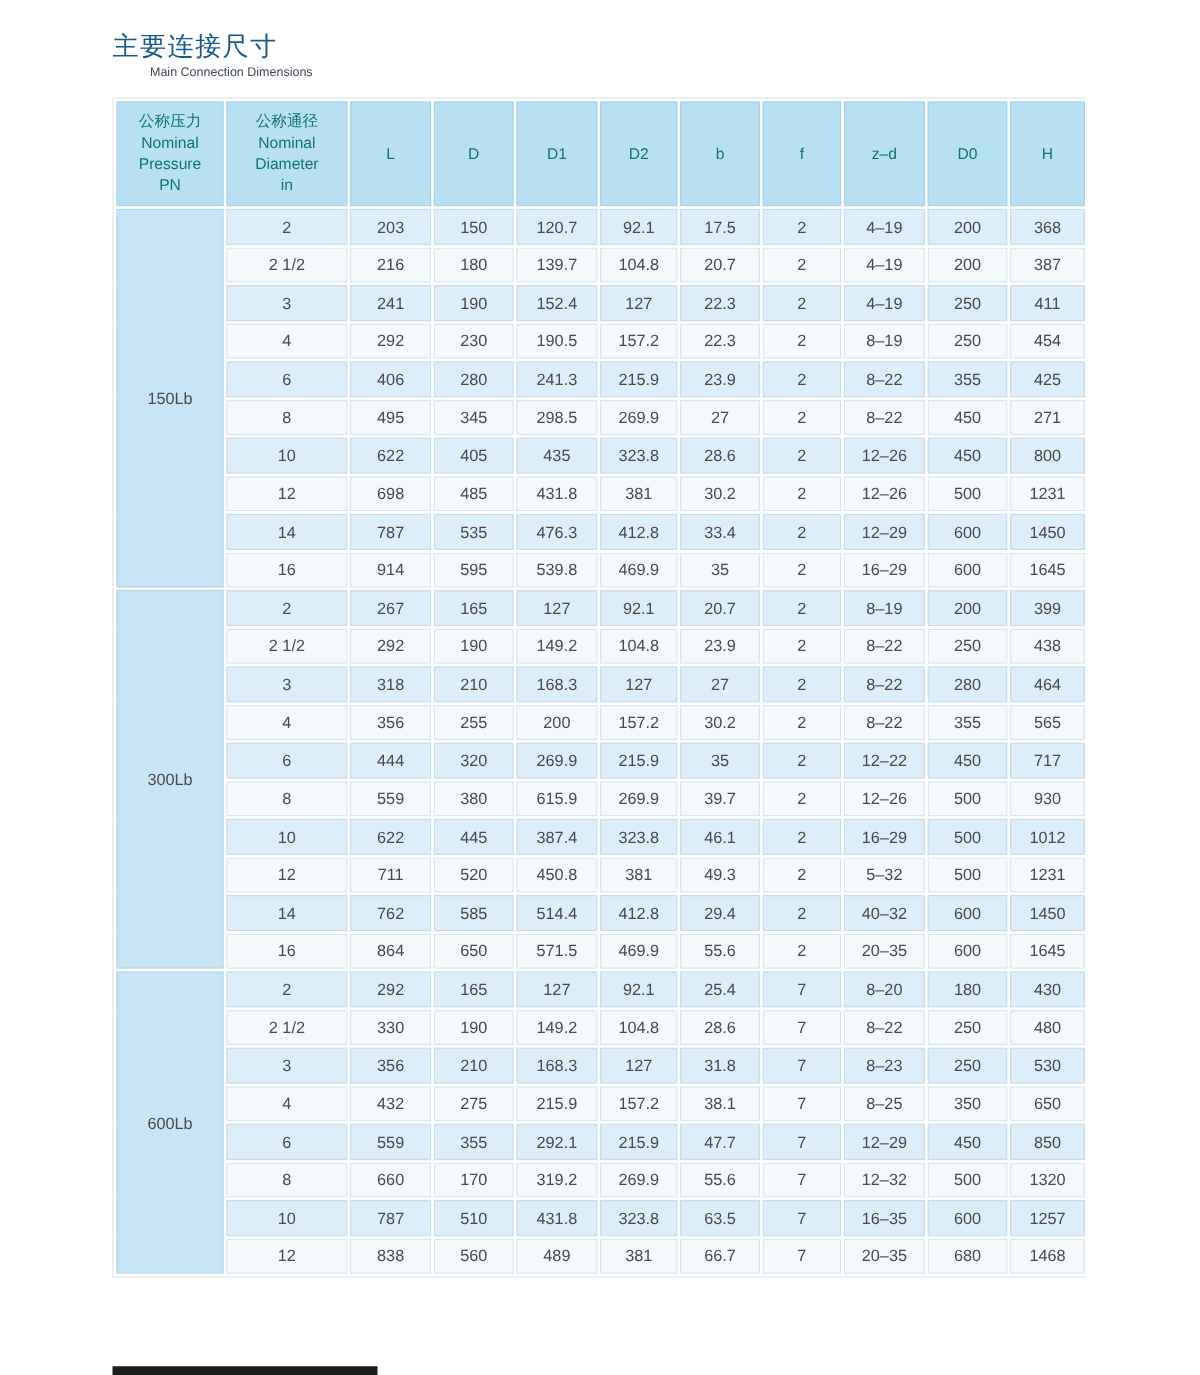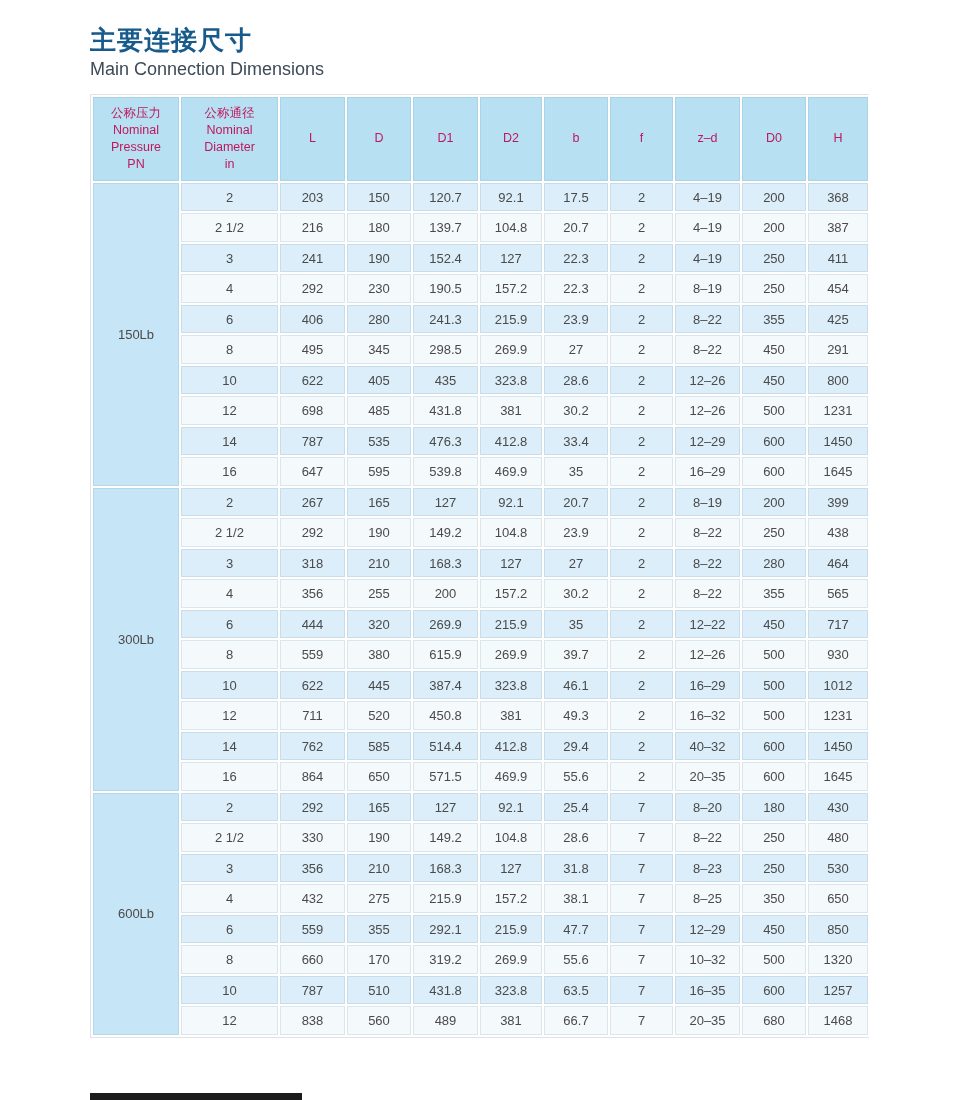--- a/index.html
+++ b/index.html
@@ -5,31 +5,32 @@
   * { margin: 0; padding: 0; box-sizing: border-box; }
   html, body {
     width: 960px; height: 1100px;
     background: #ffffff;
     font-family: "Liberation Sans", "DejaVu Sans", sans-serif;
     position: relative;
     overflow: hidden;
   }
   .page { position: absolute; left: 90px; top: 26px; width: 780px; }
   .title-zh {
-    font-size: 26px;
-    font-weight: bold;
+    font-size: 21px;
+    font-weight: normal;
     color: var(--title-blue, #175a8c);
     letter-spacing: 1px;
     line-height: 1.15;
   }
   .title-en {
-    font-size: 18px;
+    font-size: 10px;
     color: var(--subtitle-color, #3d4a57);
     margin-top: 3px;
     margin-bottom: 14px;
+    margin-left: 30px;
   }
   .table-wrap {
     width: 779px;
     border: 1px solid #dde3e8;
     background: #ffffff;
   }
   table.dims {
     border-collapse: collapse;
     table-layout: fixed;
     width: 777px;
@@ -39,21 +40,21 @@
     box-shadow: inset 0 0 0 1px rgba(130, 160, 180, 0.22);
     text-align: center;
     vertical-align: middle;
     color: var(--text-color, #4a4a4a);
     font-size: 13px;
     font-weight: normal;
   }
   table.dims th.hcell {
     background: var(--header-bg, #b7e0f3);
     height: 86px;
-    color: #be185d;
+    color: #0f766e;
     line-height: 1.35;
     font-size: 12.5px;
   }
   table.dims td { height: 30.5px; }
   td.group-cell {
     background: var(--group-bg, #c6e6f7);
     font-size: 13px;
   }
   tr.row-odd td.data-cell { background: var(--row-odd-bg, #dceef9); }
   tr.row-even td.data-cell { background: var(--row-even-bg, #f4f9fc); }
@@ -168,21 +169,21 @@
           <tr class="row-even">
             <td class="data-cell">8</td>
             <td class="data-cell">495</td>
             <td class="data-cell">345</td>
             <td class="data-cell">298.5</td>
             <td class="data-cell">269.9</td>
             <td class="data-cell">27</td>
             <td class="data-cell">2</td>
             <td class="data-cell">8–22</td>
             <td class="data-cell">450</td>
-            <td class="data-cell">291</td>
+            <td class="data-cell">271</td>
           </tr>
           <tr class="row-odd">
             <td class="data-cell">10</td>
             <td class="data-cell">622</td>
             <td class="data-cell">405</td>
             <td class="data-cell">435</td>
             <td class="data-cell">323.8</td>
             <td class="data-cell">28.6</td>
             <td class="data-cell">2</td>
             <td class="data-cell">12–26</td>
@@ -208,21 +209,21 @@
             <td class="data-cell">476.3</td>
             <td class="data-cell">412.8</td>
             <td class="data-cell">33.4</td>
             <td class="data-cell">2</td>
             <td class="data-cell">12–29</td>
             <td class="data-cell">600</td>
             <td class="data-cell">1450</td>
           </tr>
           <tr class="row-even">
             <td class="data-cell">16</td>
-            <td class="data-cell">647</td>
+            <td class="data-cell">914</td>
             <td class="data-cell">595</td>
             <td class="data-cell">539.8</td>
             <td class="data-cell">469.9</td>
             <td class="data-cell">35</td>
             <td class="data-cell">2</td>
             <td class="data-cell">16–29</td>
             <td class="data-cell">600</td>
             <td class="data-cell">1645</td>
           </tr>
           <tr class="row-odd">
@@ -311,21 +312,21 @@
             <td class="data-cell">1012</td>
           </tr>
           <tr class="row-even">
             <td class="data-cell">12</td>
             <td class="data-cell">711</td>
             <td class="data-cell">520</td>
             <td class="data-cell">450.8</td>
             <td class="data-cell">381</td>
             <td class="data-cell">49.3</td>
             <td class="data-cell">2</td>
-            <td class="data-cell">16–32</td>
+            <td class="data-cell">5–32</td>
             <td class="data-cell">500</td>
             <td class="data-cell">1231</td>
           </tr>
           <tr class="row-odd">
             <td class="data-cell">14</td>
             <td class="data-cell">762</td>
             <td class="data-cell">585</td>
             <td class="data-cell">514.4</td>
             <td class="data-cell">412.8</td>
             <td class="data-cell">29.4</td>
@@ -408,21 +409,21 @@
             <td class="data-cell">850</td>
           </tr>
           <tr class="row-even">
             <td class="data-cell">8</td>
             <td class="data-cell">660</td>
             <td class="data-cell">170</td>
             <td class="data-cell">319.2</td>
             <td class="data-cell">269.9</td>
             <td class="data-cell">55.6</td>
             <td class="data-cell">7</td>
-            <td class="data-cell">10–32</td>
+            <td class="data-cell">12–32</td>
             <td class="data-cell">500</td>
             <td class="data-cell">1320</td>
           </tr>
           <tr class="row-odd">
             <td class="data-cell">10</td>
             <td class="data-cell">787</td>
             <td class="data-cell">510</td>
             <td class="data-cell">431.8</td>
             <td class="data-cell">323.8</td>
             <td class="data-cell">63.5</td>

